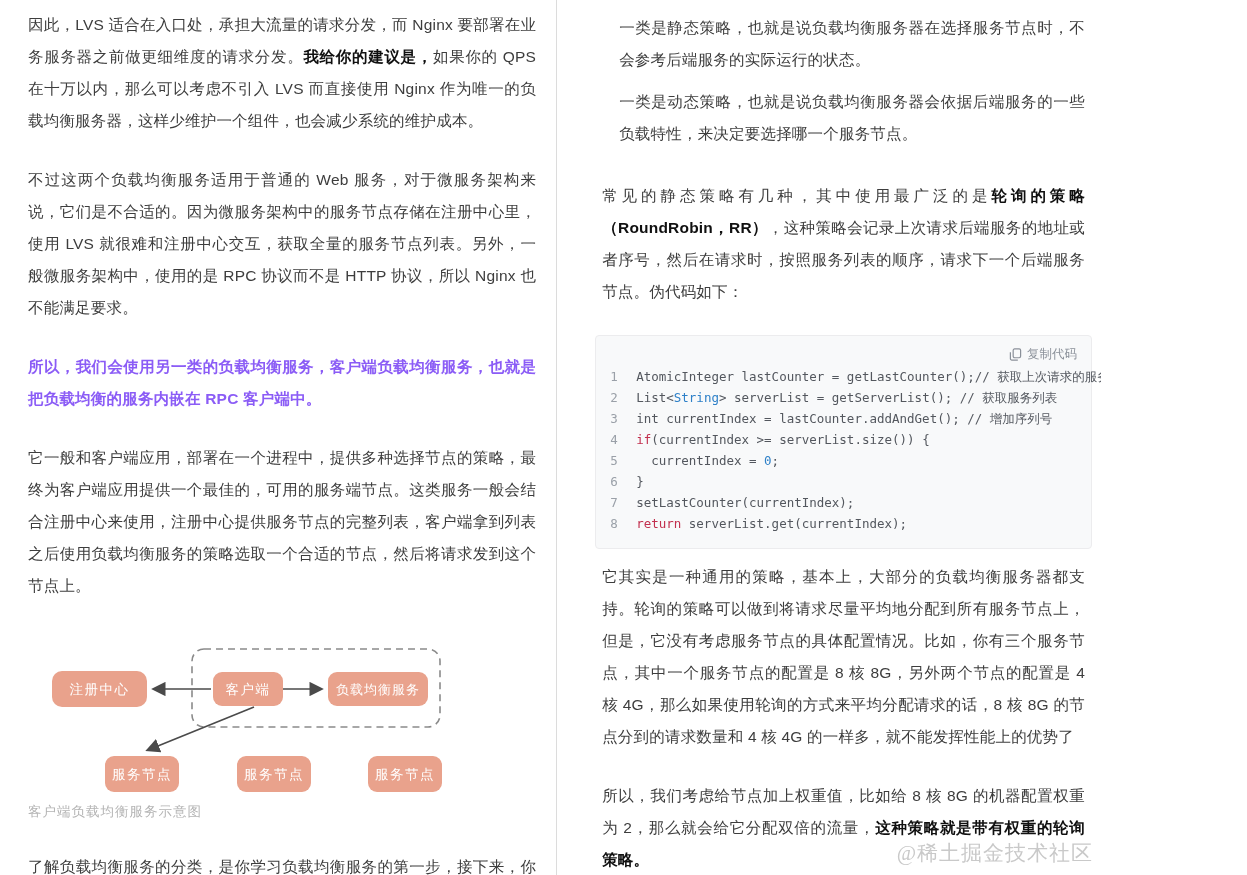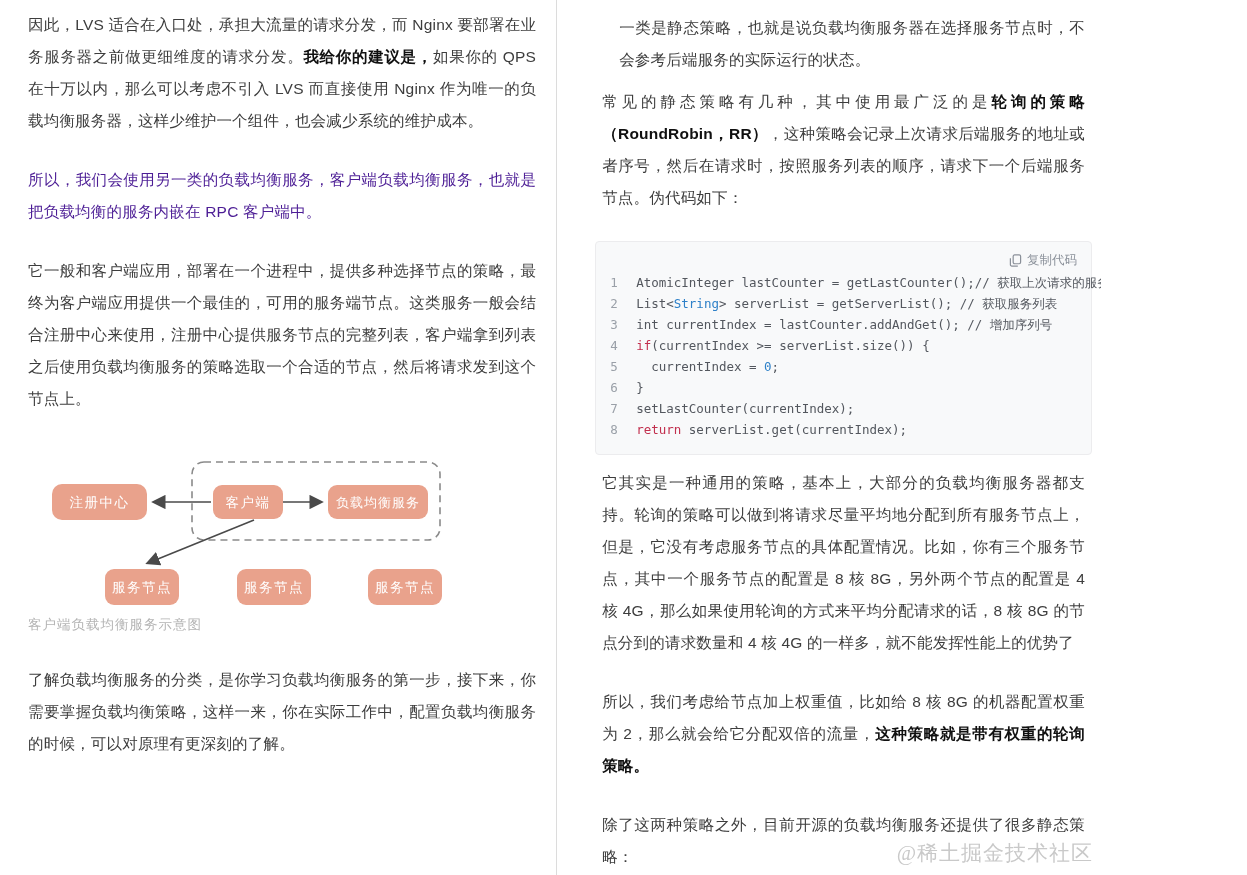--- a/index.html
+++ b/index.html
@@ -8,21 +8,21 @@
          font-family:"Liberation Sans","DejaVu Sans",sans-serif; }
   .page { position:relative; width:1101px; height:875px; display:flex; }
 
   .col { height:875px; overflow:hidden; }
   .col-left  { width:632px; border-right:1px solid #dcdcdc; padding:9px 20px 0 28px; }
   .col-right { width:615px; padding:12px 16px 16px 45px; position:relative; }
 
   .para { font-size:15.5px; line-height:32px; color:#3d3d3d; letter-spacing:.2px;
           margin:0 0 27px 0; text-align:justify; }
   .para b { color:#101010; font-weight:700; }
-  .para.all-bold { color:#4c1d95; font-weight:400; }
+  .para.all-bold { color:#8b5cf6; font-weight:700; }
   .quote-p { margin-left:17px; margin-bottom:10px; }
   .qgap { margin-bottom:30px; }
 
   
   .figure { margin:14px 0 30px 0; }
   .figure svg { display:block; }
   .fig-caption { font-size:13.5px; color:#b3b3b3; letter-spacing:1px;
                  width:500px; text-align:left; margin-top:2px; }
 
   
@@ -45,20 +45,21 @@
 </style>
 </head>
 <body>
 
 <div class="page">
 
   <div class="col col-left">
 
     <p class="para"><span>因此，LVS 适合在入口处，承担大流量的请求分发，而 Nginx 要部署在业务服务器之前做更细维度的请求分发。</span><b>我给你的建议是，</b><span>如果你的 QPS 在十万以内，那么可以考虑不引入 LVS 而直接使用 Nginx 作为唯一的负载均衡服务器，这样少维护一个组件，也会减少系统的维护成本。</span></p>
 
+    <p class="para">不过这两个负载均衡服务适用于普通的 Web 服务，对于微服务架构来说，它们是不合适的。因为微服务架构中的服务节点存储在注册中心里，使用 LVS 就很难和注册中心交互，获取全量的服务节点列表。另外，一般微服务架构中，使用的是 RPC 协议而不是 HTTP 协议，所以 Nginx 也不能满足要求。</p>
 
     <p class="para all-bold">所以，我们会使用另一类的负载均衡服务，客户端负载均衡服务，也就是把负载均衡的服务内嵌在 RPC 客户端中。</p>
 
     <p class="para">它一般和客户端应用，部署在一个进程中，提供多种选择节点的策略，最终为客户端应用提供一个最佳的，可用的服务端节点。这类服务一般会结合注册中心来使用，注册中心提供服务节点的完整列表，客户端拿到列表之后使用负载均衡服务的策略选取一个合适的节点，然后将请求发到这个节点上。</p>
 
     <div class="figure">
       <svg width="500" height="172" viewBox="0 0 500 172">
         <defs>
           <marker id="arr" viewBox="0 0 10 10" refX="8" refY="5" markerWidth="9" markerHeight="9" orient="auto-start-reverse">
             <path d="M0,0 L10,5 L0,10 z" fill="#4a4a4a"></path>
@@ -99,20 +100,21 @@
       <div class="fig-caption">客户端负载均衡服务示意图</div>
     </div>
 
     <p class="para">了解负载均衡服务的分类，是你学习负载均衡服务的第一步，接下来，你需要掌握负载均衡策略，这样一来，你在实际工作中，配置负载均衡服务的时候，可以对原理有更深刻的了解。</p>
 
   </div>
 
   <div class="col col-right">
 
     <p class="para quote-p">一类是静态策略，也就是说负载均衡服务器在选择服务节点时，不会参考后端服务的实际运行的状态。</p>
+    <p class="para quote-p qgap">一类是动态策略，也就是说负载均衡服务器会依据后端服务的一些负载特性，来决定要选择哪一个服务节点。</p>
 
     <p class="para"><span>常见的静态策略有几种，其中使用最广泛的是</span><b>轮询的策略（RoundRobin，RR）</b><span>，这种策略会记录上次请求后端服务的地址或者序号，然后在请求时，按照服务列表的顺序，请求下一个后端服务节点。伪代码如下：</span></p>
 
     <div class="codeblock">
       <div class="copy-row">
         <svg width="13" height="13" viewBox="0 0 14 14">
           <rect x="4.5" y="1" width="8" height="9.5" rx="1.5" fill="none" stroke="#8a9099" stroke-width="1.3"></rect>
           <path d="M9.5 13 H3 a1.5 1.5 0 0 1 -1.5 -1.5 V4.5" fill="none" stroke="#8a9099" stroke-width="1.3"></path>
         </svg>
         <span>复制代码</span>

